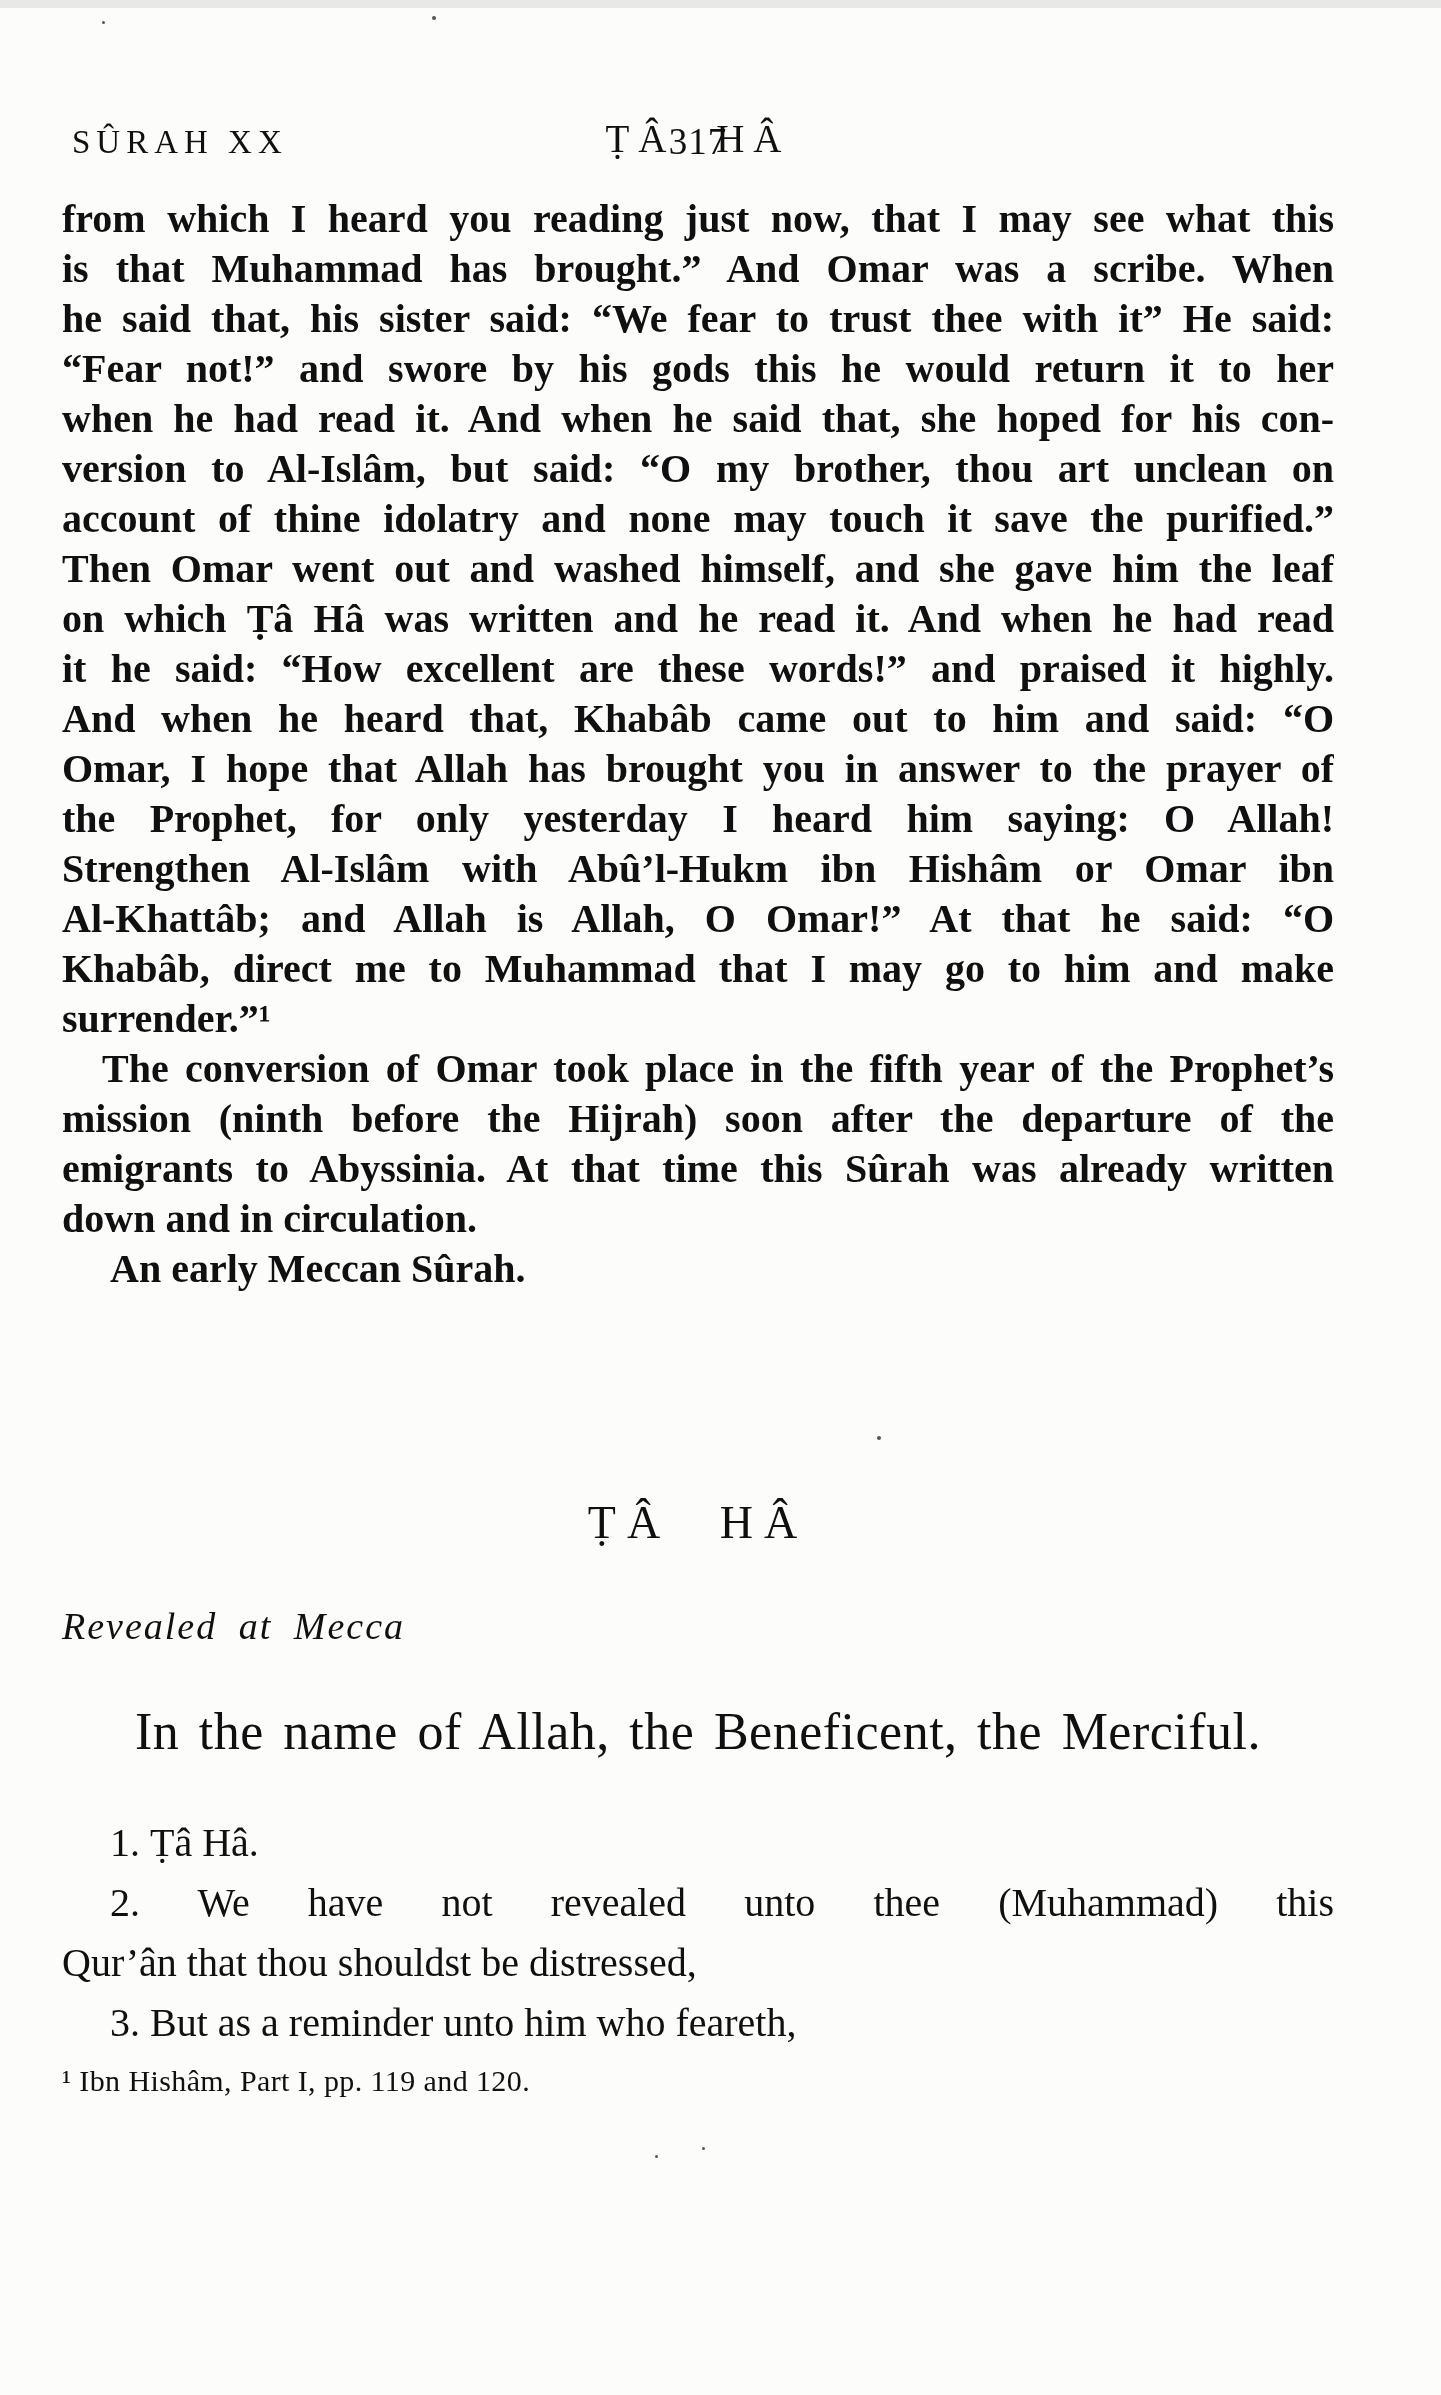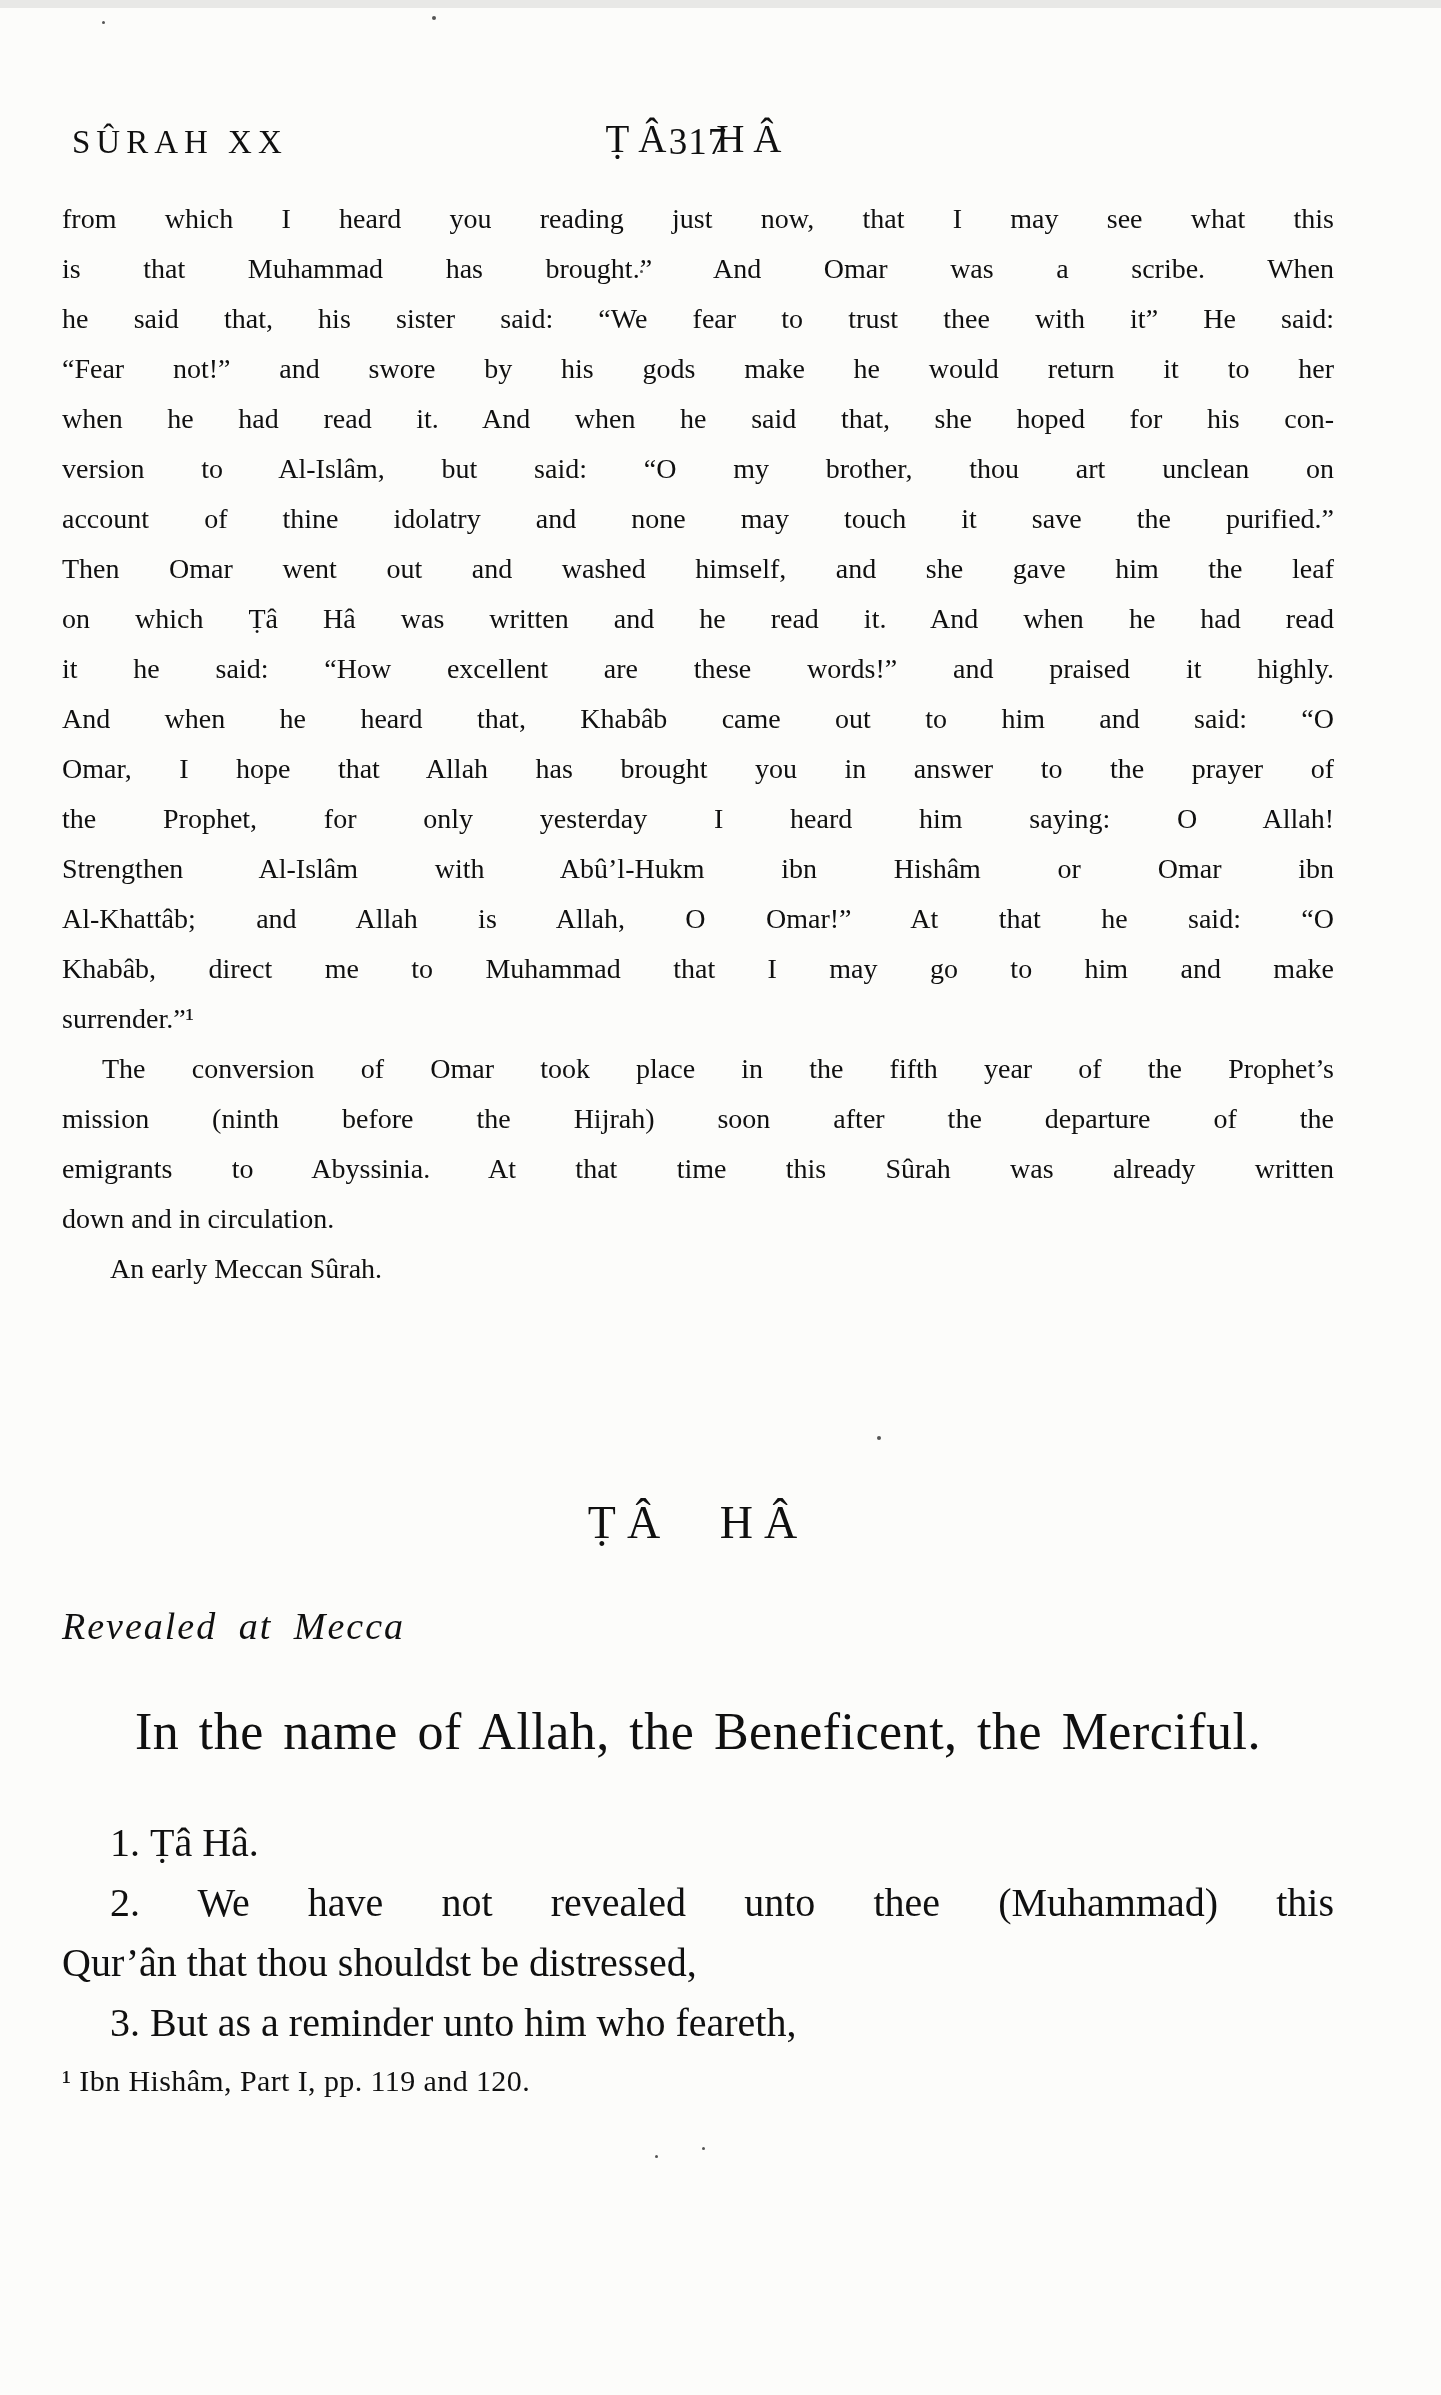--- a/index.html
+++ b/index.html
@@ -14,21 +14,21 @@
   }
   .abs{position:absolute;}
   .col{left:62px;width:1272px;}
 
   
   .head-left{top:116px;left:72px;font-size:33px;letter-spacing:6px;font-variant:small-caps;text-transform:uppercase;}
   .head-center{top:108px;text-align:center;font-size:39px;letter-spacing:9px;word-spacing:22px;}
   .head-right{top:112px;text-align:center;font-size:37px;letter-spacing:1px;}
 
   
-  .body-block{font-size:28px;line-height:50px;}
+  .body-block{font-size:40px;line-height:50px;font-weight:bold;}
   .jline{text-align:justify;text-align-last:justify;height:50px;overflow:hidden;}
   .jline.lastline{text-align-last:left;}
   .indent1{padding-left:40px;}
   .indent2{padding-left:48px;}
 
   .p1{top:186px;}
   .p2{top:1036px;}
   .closing{top:1236px;height:50px;}
 
   
@@ -51,21 +51,21 @@
 <div class="page">
 
   <div class="abs head-left">SÛRAH XX</div>
   <div class="abs col head-center">ṬÂ HÂ</div>
   <div class="abs col head-right">317</div>
 
   <div class="abs col body-block p1">
     <div class="jline">from which I heard you reading just now, that I may see what this</div>
     <div class="jline">is that Muhammad has brought.” And Omar was a scribe. When</div>
     <div class="jline">he said that, his sister said: “We fear to trust thee with it” He said:</div>
-    <div class="jline">“Fear not!” and swore by his gods make he would return it to her</div>
+    <div class="jline">“Fear not!” and swore by his gods this he would return it to her</div>
     <div class="jline">when he had read it. And when he said that, she hoped for his con-</div>
     <div class="jline">version to Al-Islâm, but said: “O my brother, thou art unclean on</div>
     <div class="jline">account of thine idolatry and none may touch it save the purified.”</div>
     <div class="jline">Then Omar went out and washed himself, and she gave him the leaf</div>
     <div class="jline">on which Ṭâ Hâ was written and he read it. And when he had read</div>
     <div class="jline">it he said: “How excellent are these words!” and praised it highly.</div>
     <div class="jline">And when he heard that, Khabâb came out to him and said: “O</div>
     <div class="jline">Omar, I hope that Allah has brought you in answer to the prayer of</div>
     <div class="jline">the Prophet, for only yesterday I heard him saying: O Allah!</div>
     <div class="jline">Strengthen Al-Islâm with Abû’l-Hukm ibn Hishâm or Omar ibn</div>

